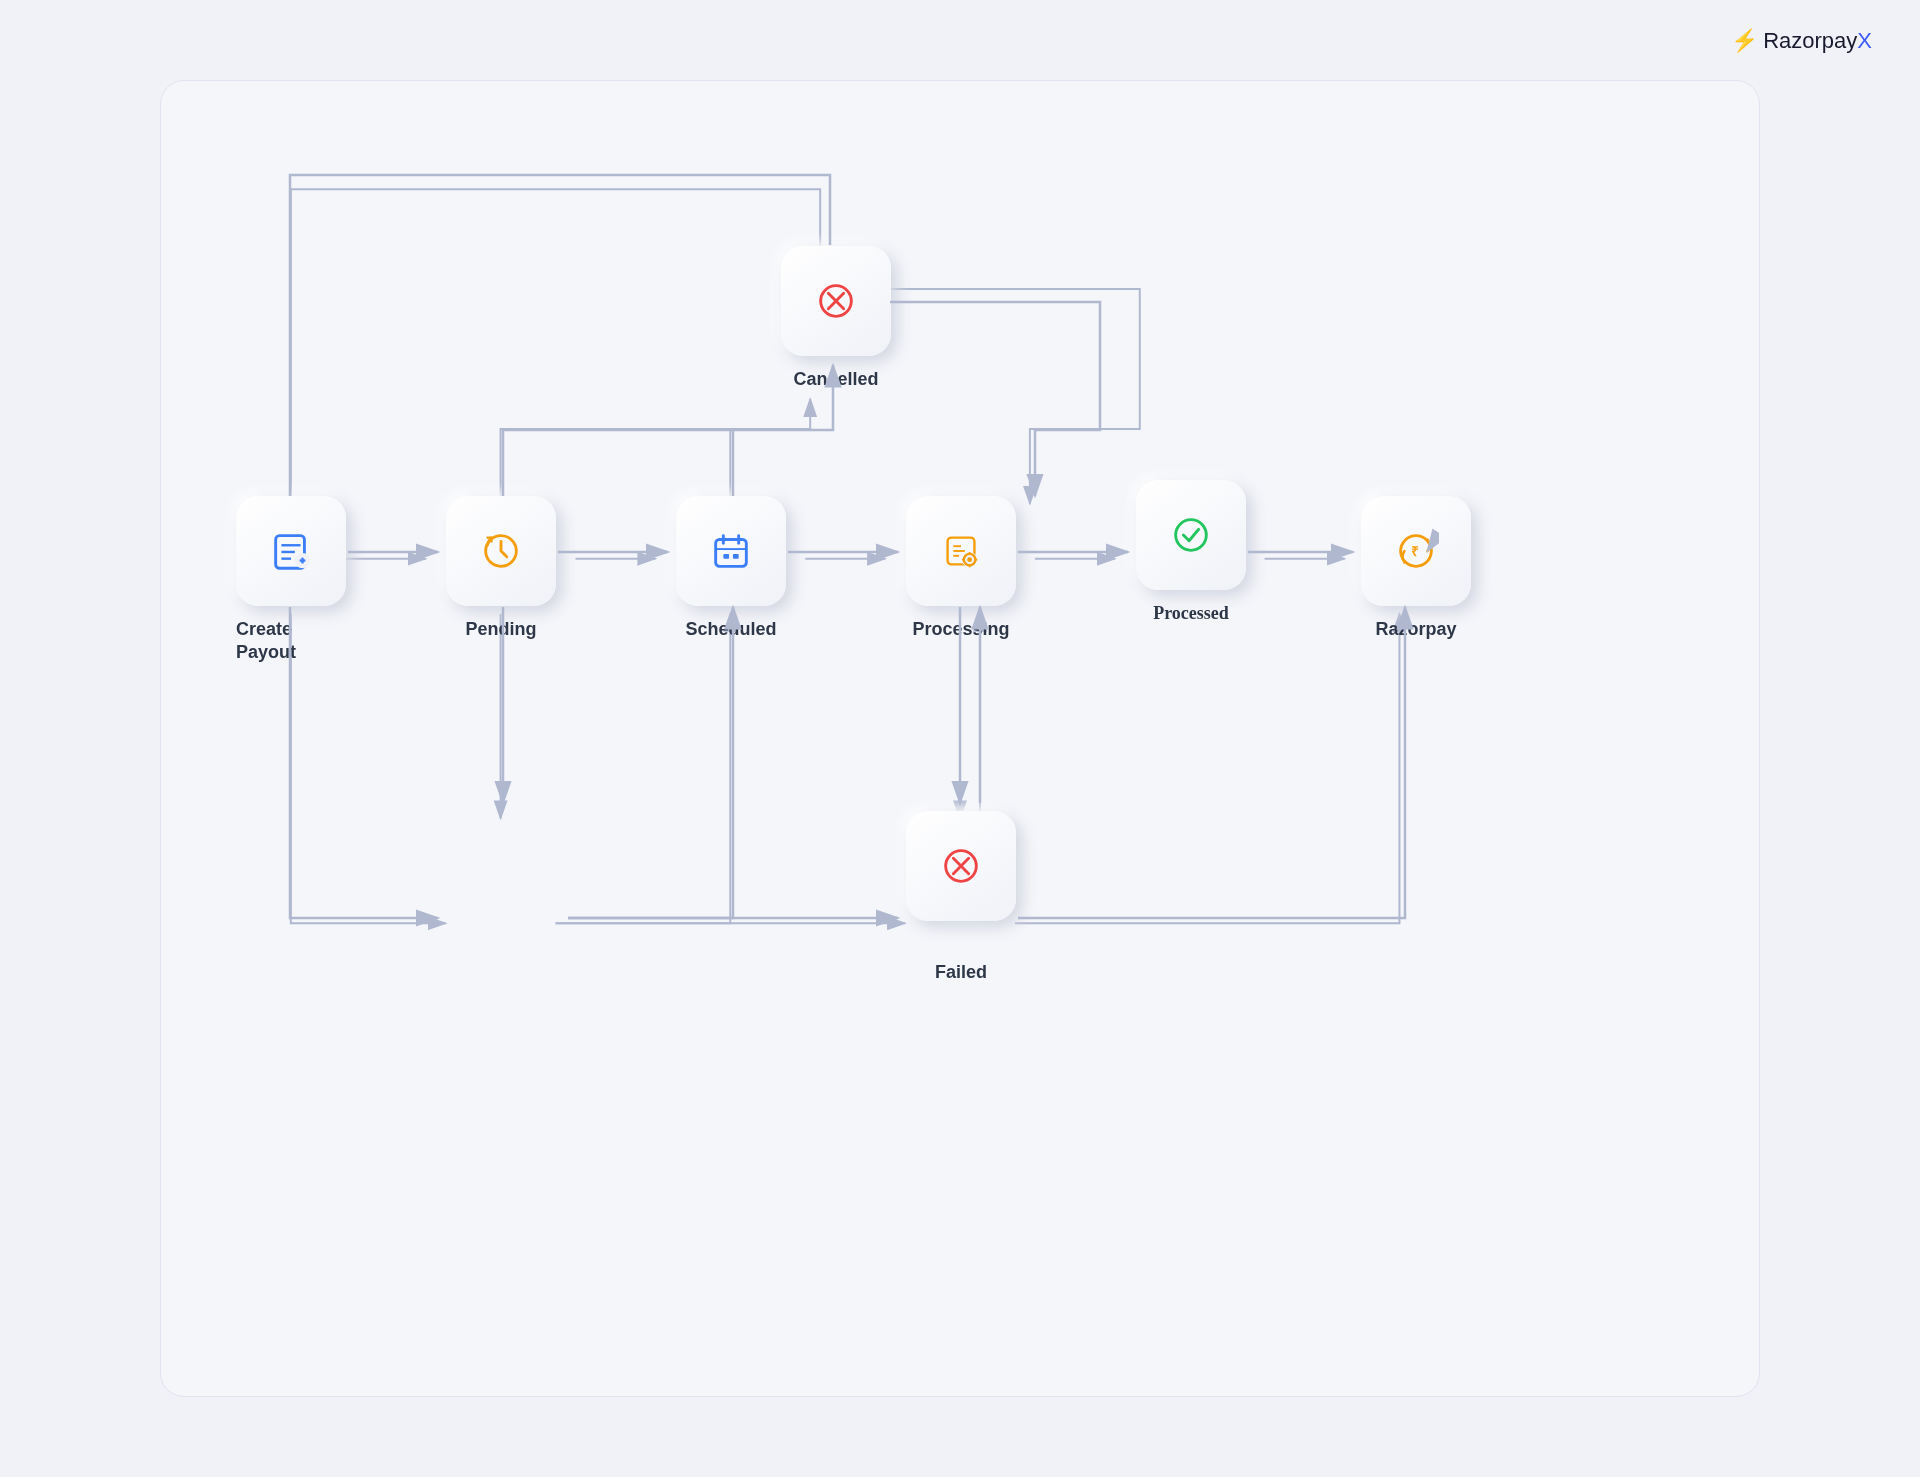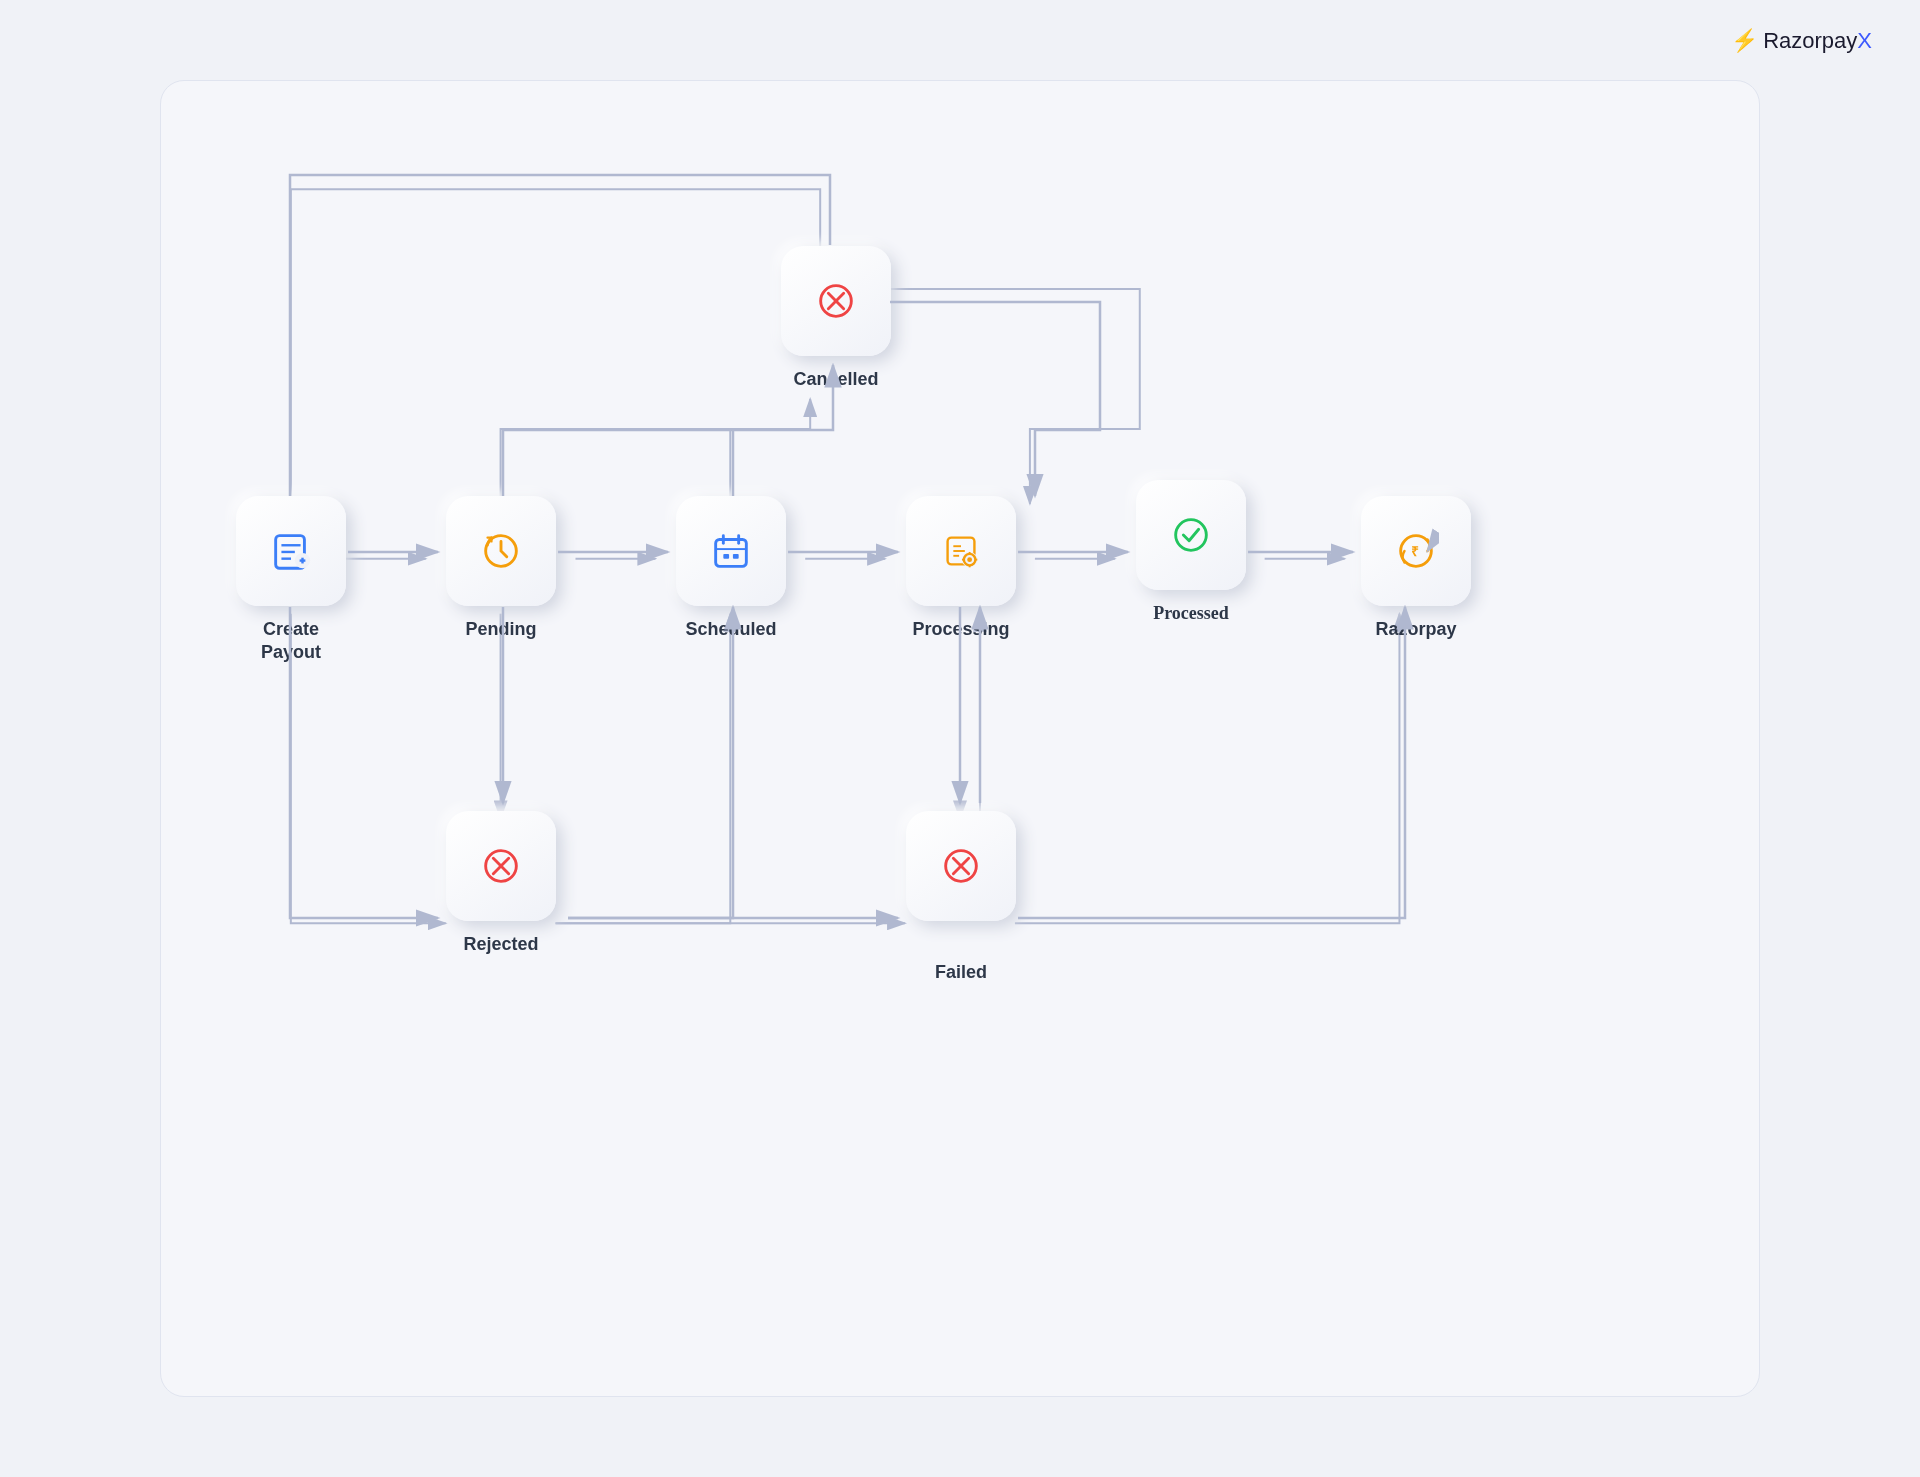--- a/index.html
+++ b/index.html
@@ -157,21 +157,21 @@
       <svg class="icon-svg" viewBox="0 0 48 48" fill="none" xmlns="http://www.w3.org/2000/svg">
         <rect x="8" y="8" width="30" height="34" rx="4" stroke="#3b7ef8" stroke-width="3" fill="none"></rect>
         <line x1="14" y1="18" x2="34" y2="18" stroke="#3b7ef8" stroke-width="2.5"></line>
         <line x1="14" y1="25" x2="28" y2="25" stroke="#3b7ef8" stroke-width="2.5"></line>
         <line x1="14" y1="32" x2="24" y2="32" stroke="#3b7ef8" stroke-width="2.5"></line>
         <circle cx="36" cy="34" r="8" fill="#f0f2f8" stroke="none"></circle>
         <line x1="33" y1="34" x2="39" y2="34" stroke="#3b7ef8" stroke-width="2.5"></line>
         <line x1="36" y1="31" x2="36" y2="37" stroke="#3b7ef8" stroke-width="2.5"></line>
       </svg>
     </div>
-    <div class="node-label" style="max-width:110px; text-align:center;">Create Payout</div>
+    <div class="node-label" style="max-width:110px; text-align:left;">Create Payout</div>
   </div>
 
   <div class="node" style="left: 285px; top: 415px;">
     <div class="node-box">
       <svg class="icon-svg" viewBox="0 0 48 48" fill="none" xmlns="http://www.w3.org/2000/svg">
         <circle cx="24" cy="24" r="16" stroke="#f59e0b" stroke-width="3" fill="none"></circle>
         <polyline points="24,14 24,24 30,30" stroke="#f59e0b" stroke-width="3" stroke-linecap="round" fill="none"></polyline>
         <path d="M 14 10 Q 10 14 10 18" stroke="#f59e0b" stroke-width="2.5" stroke-linecap="round" fill="none"></path>
         <polyline points="10 10 14 10 14 14" stroke="#f59e0b" stroke-width="2.5" stroke-linecap="round" fill="none"></polyline>
       </svg>
@@ -238,30 +238,20 @@
     <div class="node-box">
       <svg class="icon-svg" viewBox="0 0 48 48" fill="none" xmlns="http://www.w3.org/2000/svg">
         <circle cx="24" cy="24" r="16" stroke="#ef4444" stroke-width="3" fill="none"></circle>
         <line x1="16" y1="16" x2="32" y2="32" stroke="#ef4444" stroke-width="3" stroke-linecap="round"></line>
         <line x1="32" y1="16" x2="16" y2="32" stroke="#ef4444" stroke-width="3" stroke-linecap="round"></line>
       </svg>
     </div>
     <div class="node-label">Cancelled</div>
   </div>
 
-  <div class="node" style="left: 285px; top: 730px;">
-    <div class="node-box">
-      <svg class="icon-svg" viewBox="0 0 48 48" fill="none" xmlns="http://www.w3.org/2000/svg">
-        <circle cx="24" cy="24" r="16" stroke="#ef4444" stroke-width="3" fill="none"></circle>
-        <line x1="16" y1="16" x2="32" y2="32" stroke="#ef4444" stroke-width="3" stroke-linecap="round"></line>
-        <line x1="32" y1="16" x2="16" y2="32" stroke="#ef4444" stroke-width="3" stroke-linecap="round"></line>
-      </svg>
-    </div>
-    <div class="node-label">Rejected</div>
-  </div>
 
   <div class="node" style="left: 745px; top: 730px; gap: 40px;">
     <div class="node-box">
       <svg class="icon-svg" viewBox="0 0 48 48" fill="none" xmlns="http://www.w3.org/2000/svg">
         <circle cx="24" cy="24" r="16" stroke="#ef4444" stroke-width="3" fill="none"></circle>
         <line x1="16" y1="16" x2="32" y2="32" stroke="#ef4444" stroke-width="3" stroke-linecap="round"></line>
         <line x1="32" y1="16" x2="16" y2="32" stroke="#ef4444" stroke-width="3" stroke-linecap="round"></line>
       </svg>
     </div>
     <div class="node-label">Failed</div>

